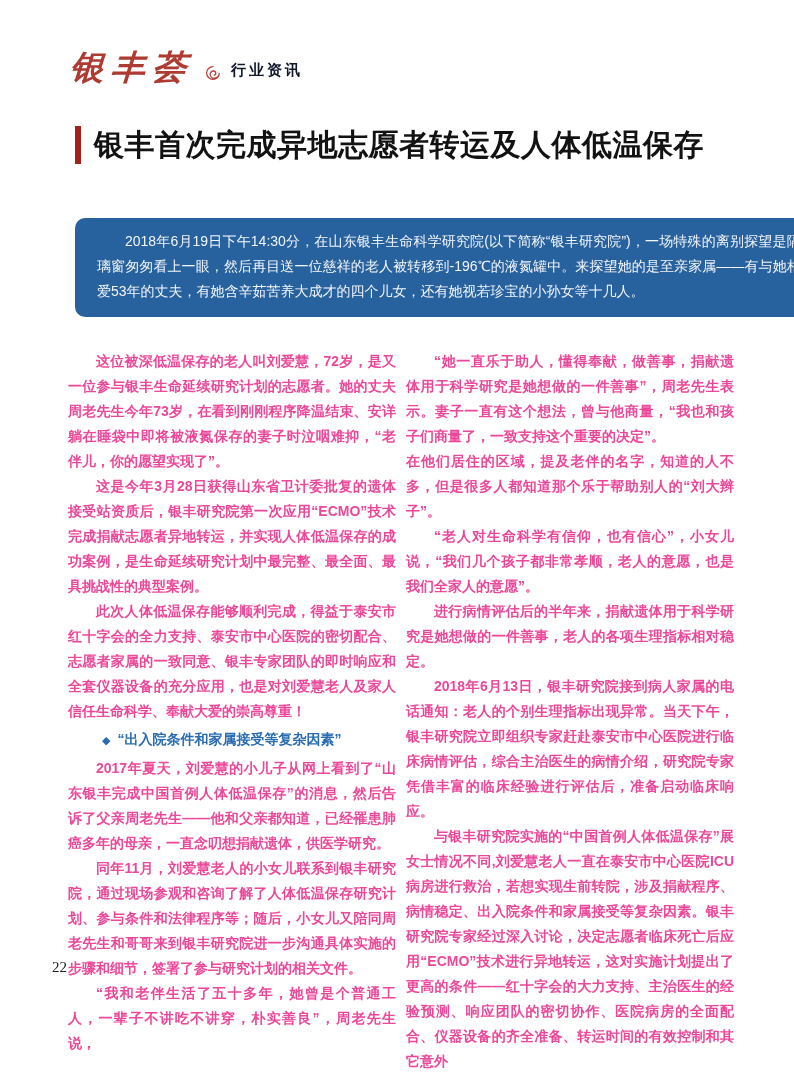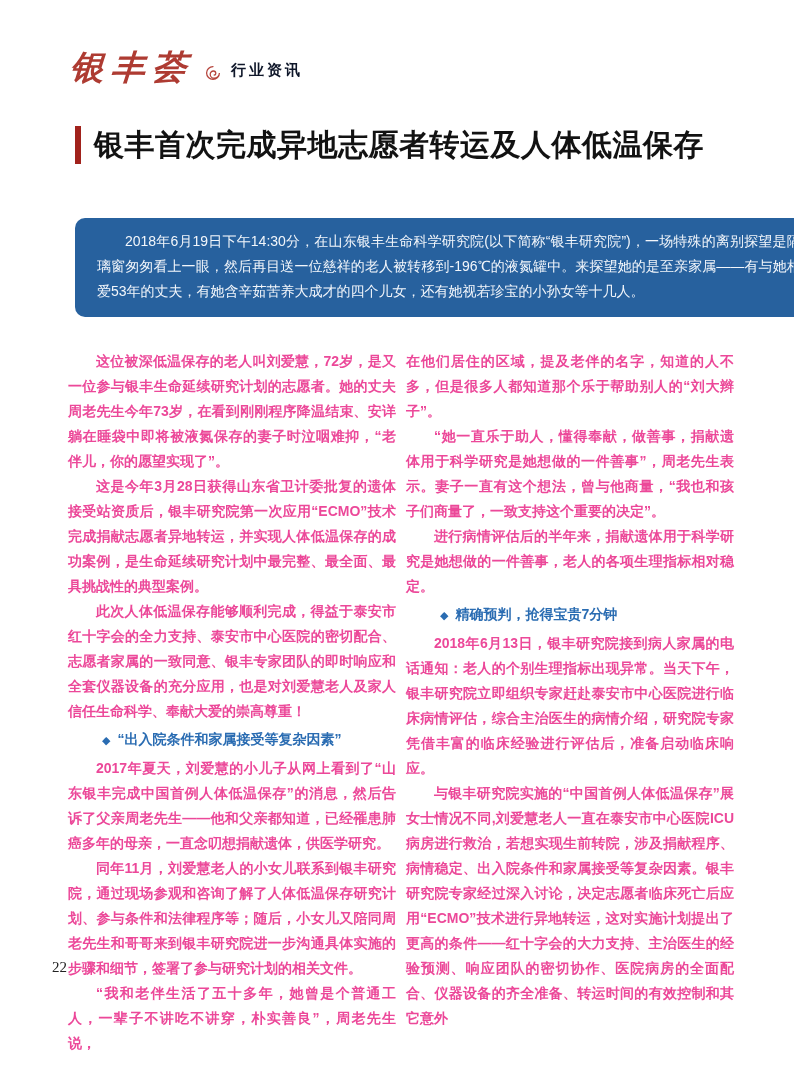--- a/index.html
+++ b/index.html
@@ -76,24 +76,24 @@
       <p class="para">这位被深低温保存的老人叫刘爱慧，72岁，是又一位参与银丰生命延续研究计划的志愿者。她的丈夫周老先生今年73岁，在看到刚刚程序降温结束、安详躺在睡袋中即将被液氮保存的妻子时泣咽难抑，“老伴儿，你的愿望实现了”。</p>
       <p class="para">这是今年3月28日获得山东省卫计委批复的遗体接受站资质后，银丰研究院第一次应用“ECMO”技术完成捐献志愿者异地转运，并实现人体低温保存的成功案例，是生命延续研究计划中最完整、最全面、最具挑战性的典型案例。</p>
       <p class="para">此次人体低温保存能够顺利完成，得益于泰安市红十字会的全力支持、泰安市中心医院的密切配合、志愿者家属的一致同意、银丰专家团队的即时响应和全套仪器设备的充分应用，也是对刘爱慧老人及家人信任生命科学、奉献大爱的崇高尊重！</p>
       <h3 class="subhead"><span class="diamond">◆</span><span>“出入院条件和家属接受等复杂因素”</span></h3>
       <p class="para">2017年夏天，刘爱慧的小儿子从网上看到了“山东银丰完成中国首例人体低温保存”的消息，然后告诉了父亲周老先生——他和父亲都知道，已经罹患肺癌多年的母亲，一直念叨想捐献遗体，供医学研究。</p>
       <p class="para">同年11月，刘爱慧老人的小女儿联系到银丰研究院，通过现场参观和咨询了解了人体低温保存研究计划、参与条件和法律程序等；随后，小女儿又陪同周老先生和哥哥来到银丰研究院进一步沟通具体实施的步骤和细节，签署了参与研究计划的相关文件。</p>
       <p class="para">“我和老伴生活了五十多年，她曾是个普通工人，一辈子不讲吃不讲穿，朴实善良”，周老先生说，</p>
     </div>
 
     <div class="col">
+      <p class="para">“她一直乐于助人，懂得奉献，做善事，捐献遗体用于科学研究是她想做的一件善事”，周老先生表示。妻子一直有这个想法，曾与他商量，“我也和孩子们商量了，一致支持这个重要的决定”。</p>
       <p class="para no-indent">在他们居住的区域，提及老伴的名字，知道的人不多，但是很多人都知道那个乐于帮助别人的“刘大辫子”。</p>
-      <p class="para">“她一直乐于助人，懂得奉献，做善事，捐献遗体用于科学研究是她想做的一件善事”，周老先生表示。妻子一直有这个想法，曾与他商量，“我也和孩子们商量了，一致支持这个重要的决定”。</p>
+      <p class="para">“老人对生命科学有信仰，也有信心”，小女儿说，“我们几个孩子都非常孝顺，老人的意愿，也是我们全家人的意愿”。</p>
       <p class="para">进行病情评估后的半年来，捐献遗体用于科学研究是她想做的一件善事，老人的各项生理指标相对稳定。</p>
-      <h3 class="subhead"><span class="diamond">◆</span><span>精确预判，抢得宝贵7分钟</span></h3>
       <p class="para">2018年6月13日，银丰研究院接到病人家属的电话通知：老人的个别生理指标出现异常。当天下午，银丰研究院立即组织专家赶赴泰安市中心医院进行临床病情评估，综合主治医生的病情介绍，研究院专家凭借丰富的临床经验进行评估后，准备启动临床响应。</p>
       <p class="para">与银丰研究院实施的“中国首例人体低温保存”展女士情况不同,刘爱慧老人一直在泰安市中心医院ICU病房进行救治，若想实现生前转院，涉及捐献程序、病情稳定、出入院条件和家属接受等复杂因素。银丰研究院专家经过深入讨论，决定志愿者临床死亡后应用“ECMO”技术进行异地转运，这对实施计划提出了更高的条件——红十字会的大力支持、主治医生的经验预测、响应团队的密切协作、医院病房的全面配合、仪器设备的齐全准备、转运时间的有效控制和其它意外</p>
     </div>
 
   </section>
 
   <footer>
     <span class="page-number">22</span>
   </footer>
 

